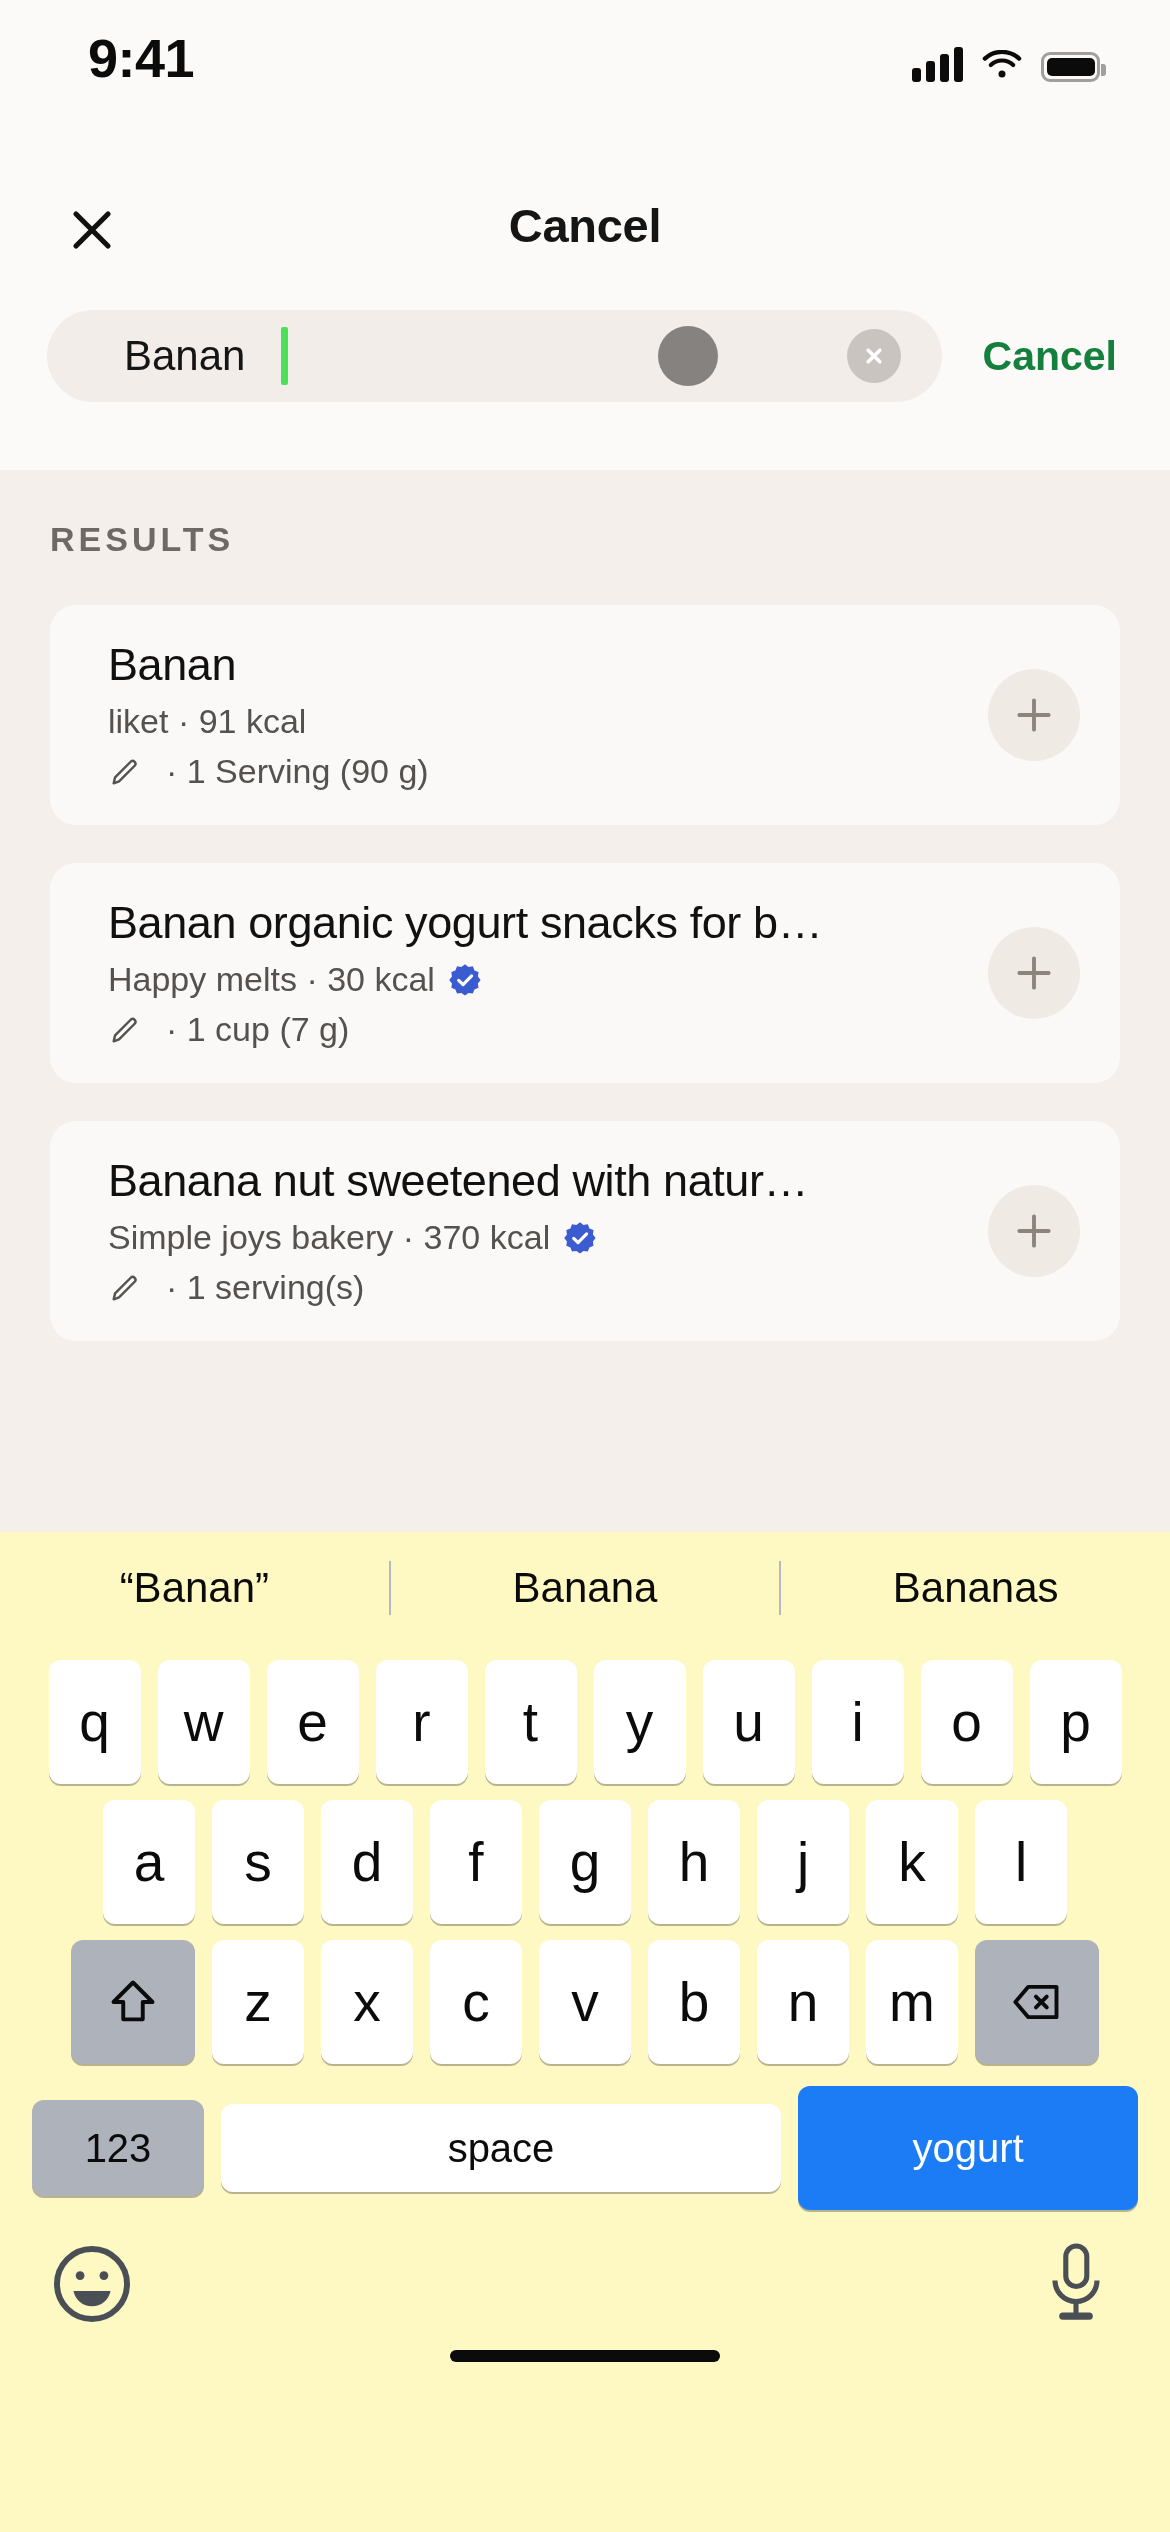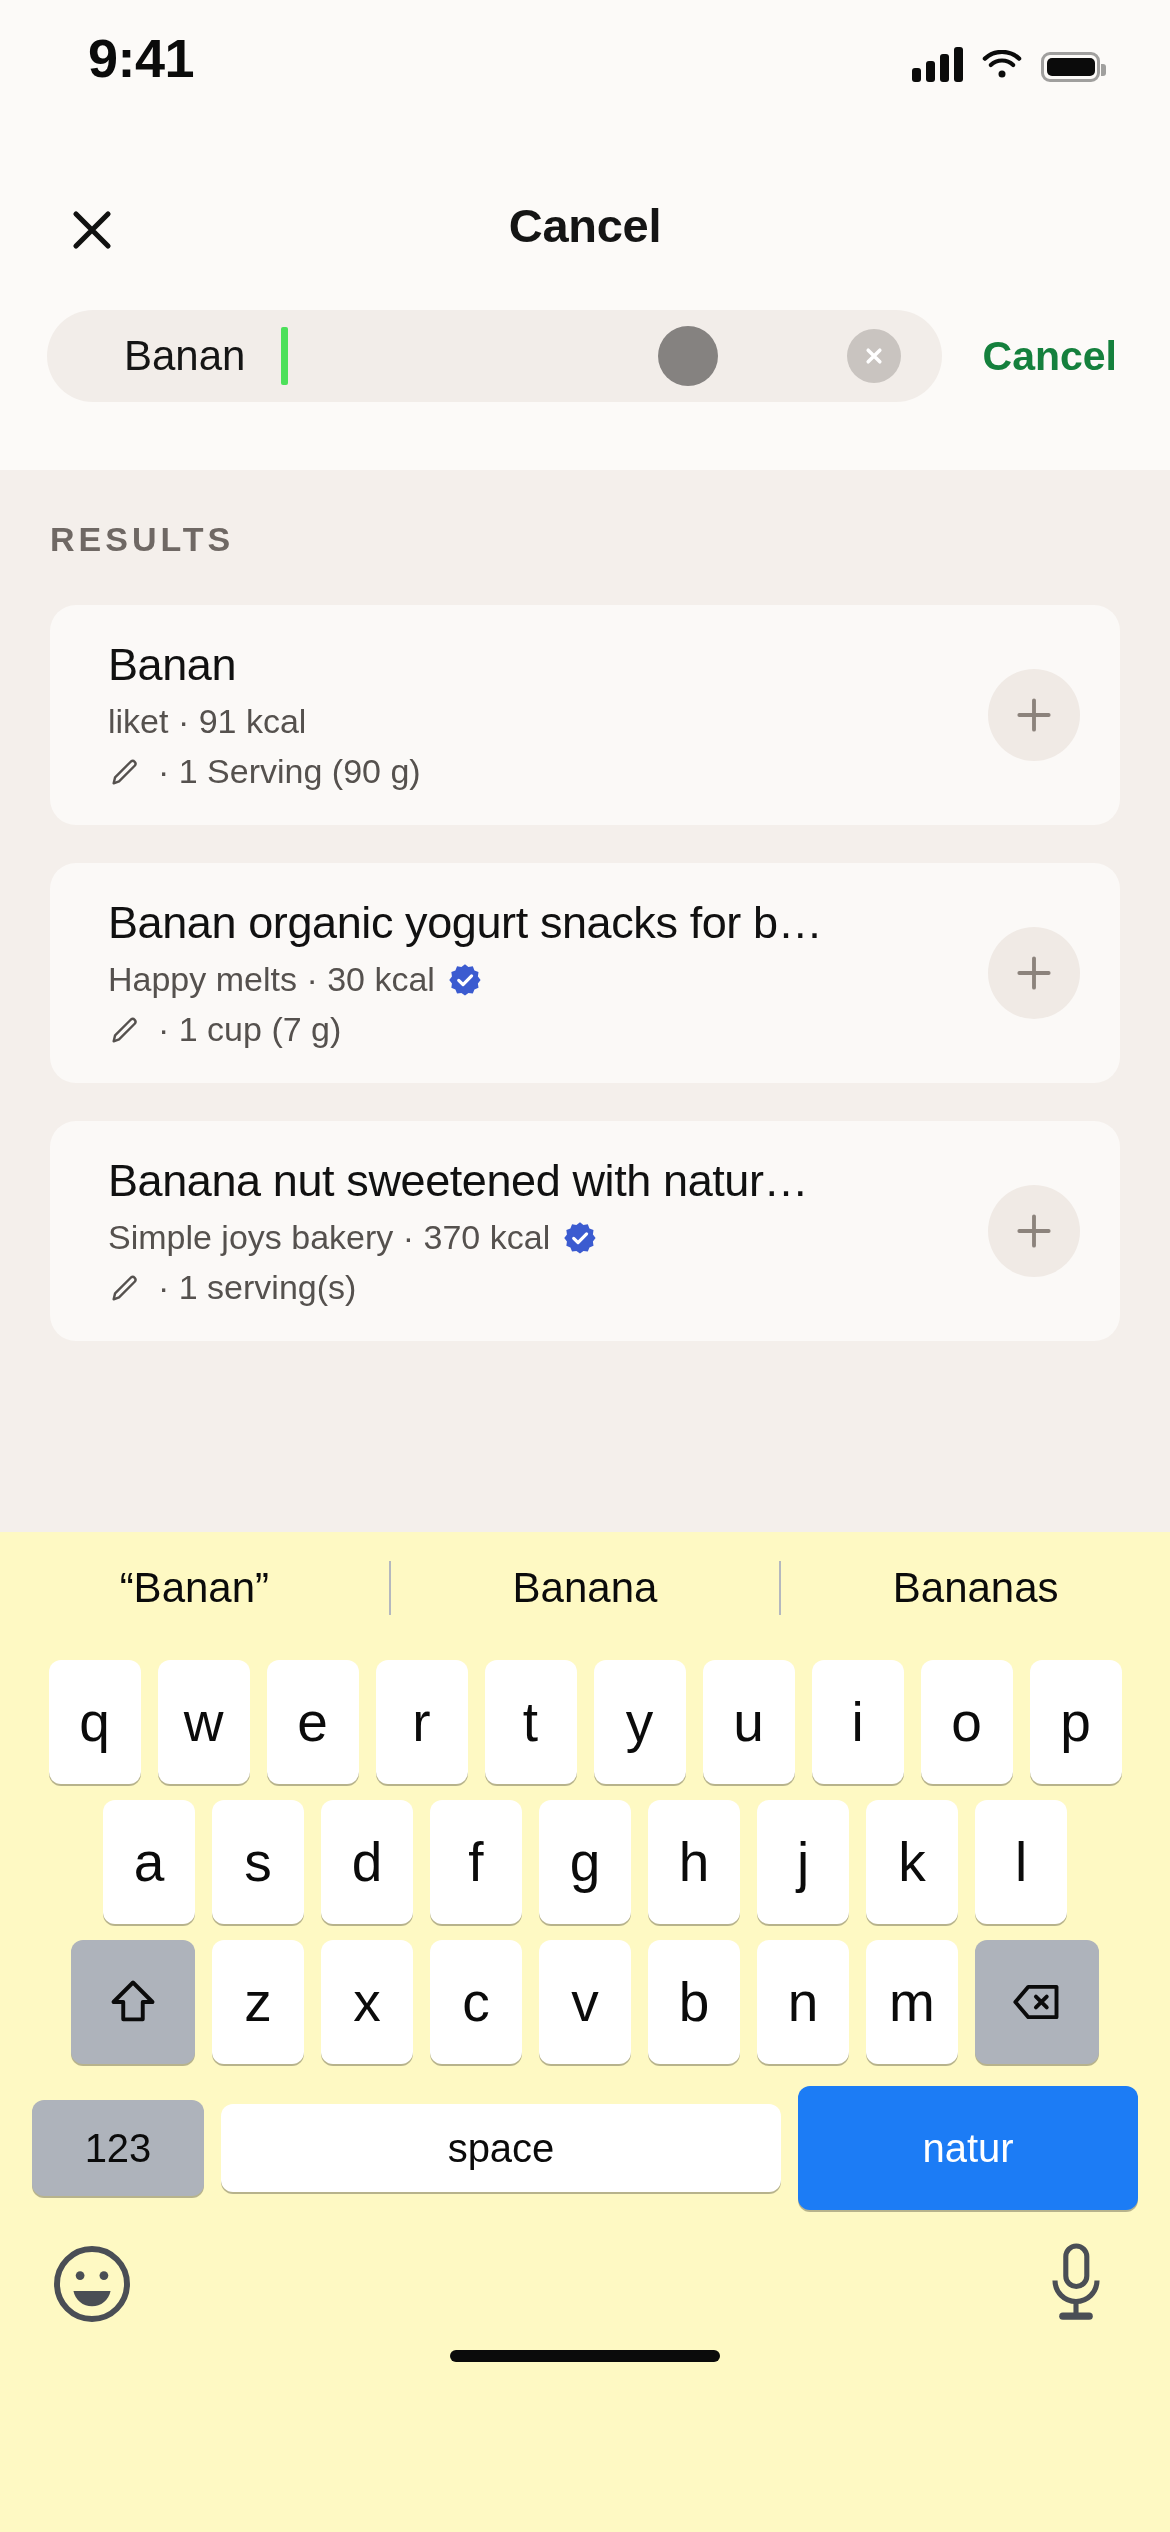--- a/index.html
+++ b/index.html
@@ -93,21 +93,21 @@
     font-size:45px; color:#111111; letter-spacing:-0.4px;
     white-space:nowrap; overflow:hidden; text-overflow:ellipsis;
     max-width:740px; margin-bottom:11px;
   }
   .card-sub {
     font-size:34px; color:#55514E; display:flex; align-items:center;
     white-space:nowrap; gap:12px; margin-bottom:11px;
   }
   .verified { width:36px; height:36px; flex:none; }
   .card-serving {
-    font-size:34px; color:#55514E; display:flex; align-items:center; gap:16px;
+    font-size:34px; color:#55514E; display:flex; align-items:center; gap:24px;
     white-space:nowrap;
   }
   .pencil { width:34px; height:34px; flex:none; }
   .add-btn {
     flex:none; width:92px; height:92px; border-radius:50%;
     background:#F0EAE5; display:flex; align-items:center; justify-content:center;
     cursor:pointer; margin-left:18px;
   }
   .add-btn svg { width:44px; height:44px; }
 
@@ -333,21 +333,21 @@
         <svg viewBox="0 0 24 24">
           <path d="M8 5 H21 V19 H8 L2 12 Z" fill="none" stroke="#0B0B0B" stroke-width="1.8" stroke-linejoin="round"></path>
           <path d="M11.5 9.5 L16.5 14.5 M16.5 9.5 L11.5 14.5" stroke="#0B0B0B" stroke-width="1.8" stroke-linecap="round"></path>
         </svg>
       </div>
     </div>
 
     <div class="krow r4">
       <div class="key num">123</div>
       <div class="key space">space</div>
-      <div class="key searchkey">natur</div>
+      <div class="key searchkey">yogurt</div>
     </div>
 
     <div class="kbbottom">
       <svg class="emoji-key" viewBox="0 0 24 24">
         <circle cx="12" cy="12" r="10" fill="none" stroke="#4A4E55" stroke-width="1.7"></circle>
         <circle cx="8.6" cy="9.6" r="1.25" fill="#4A4E55"></circle>
         <circle cx="15.4" cy="9.6" r="1.25" fill="#4A4E55"></circle>
         <path d="M6.7 14 H17.3 A5.4 5.4 0 0 1 6.7 14 Z" fill="#4A4E55"></path>
       </svg>
       <svg class="mic-key" viewBox="0 0 24 30">

